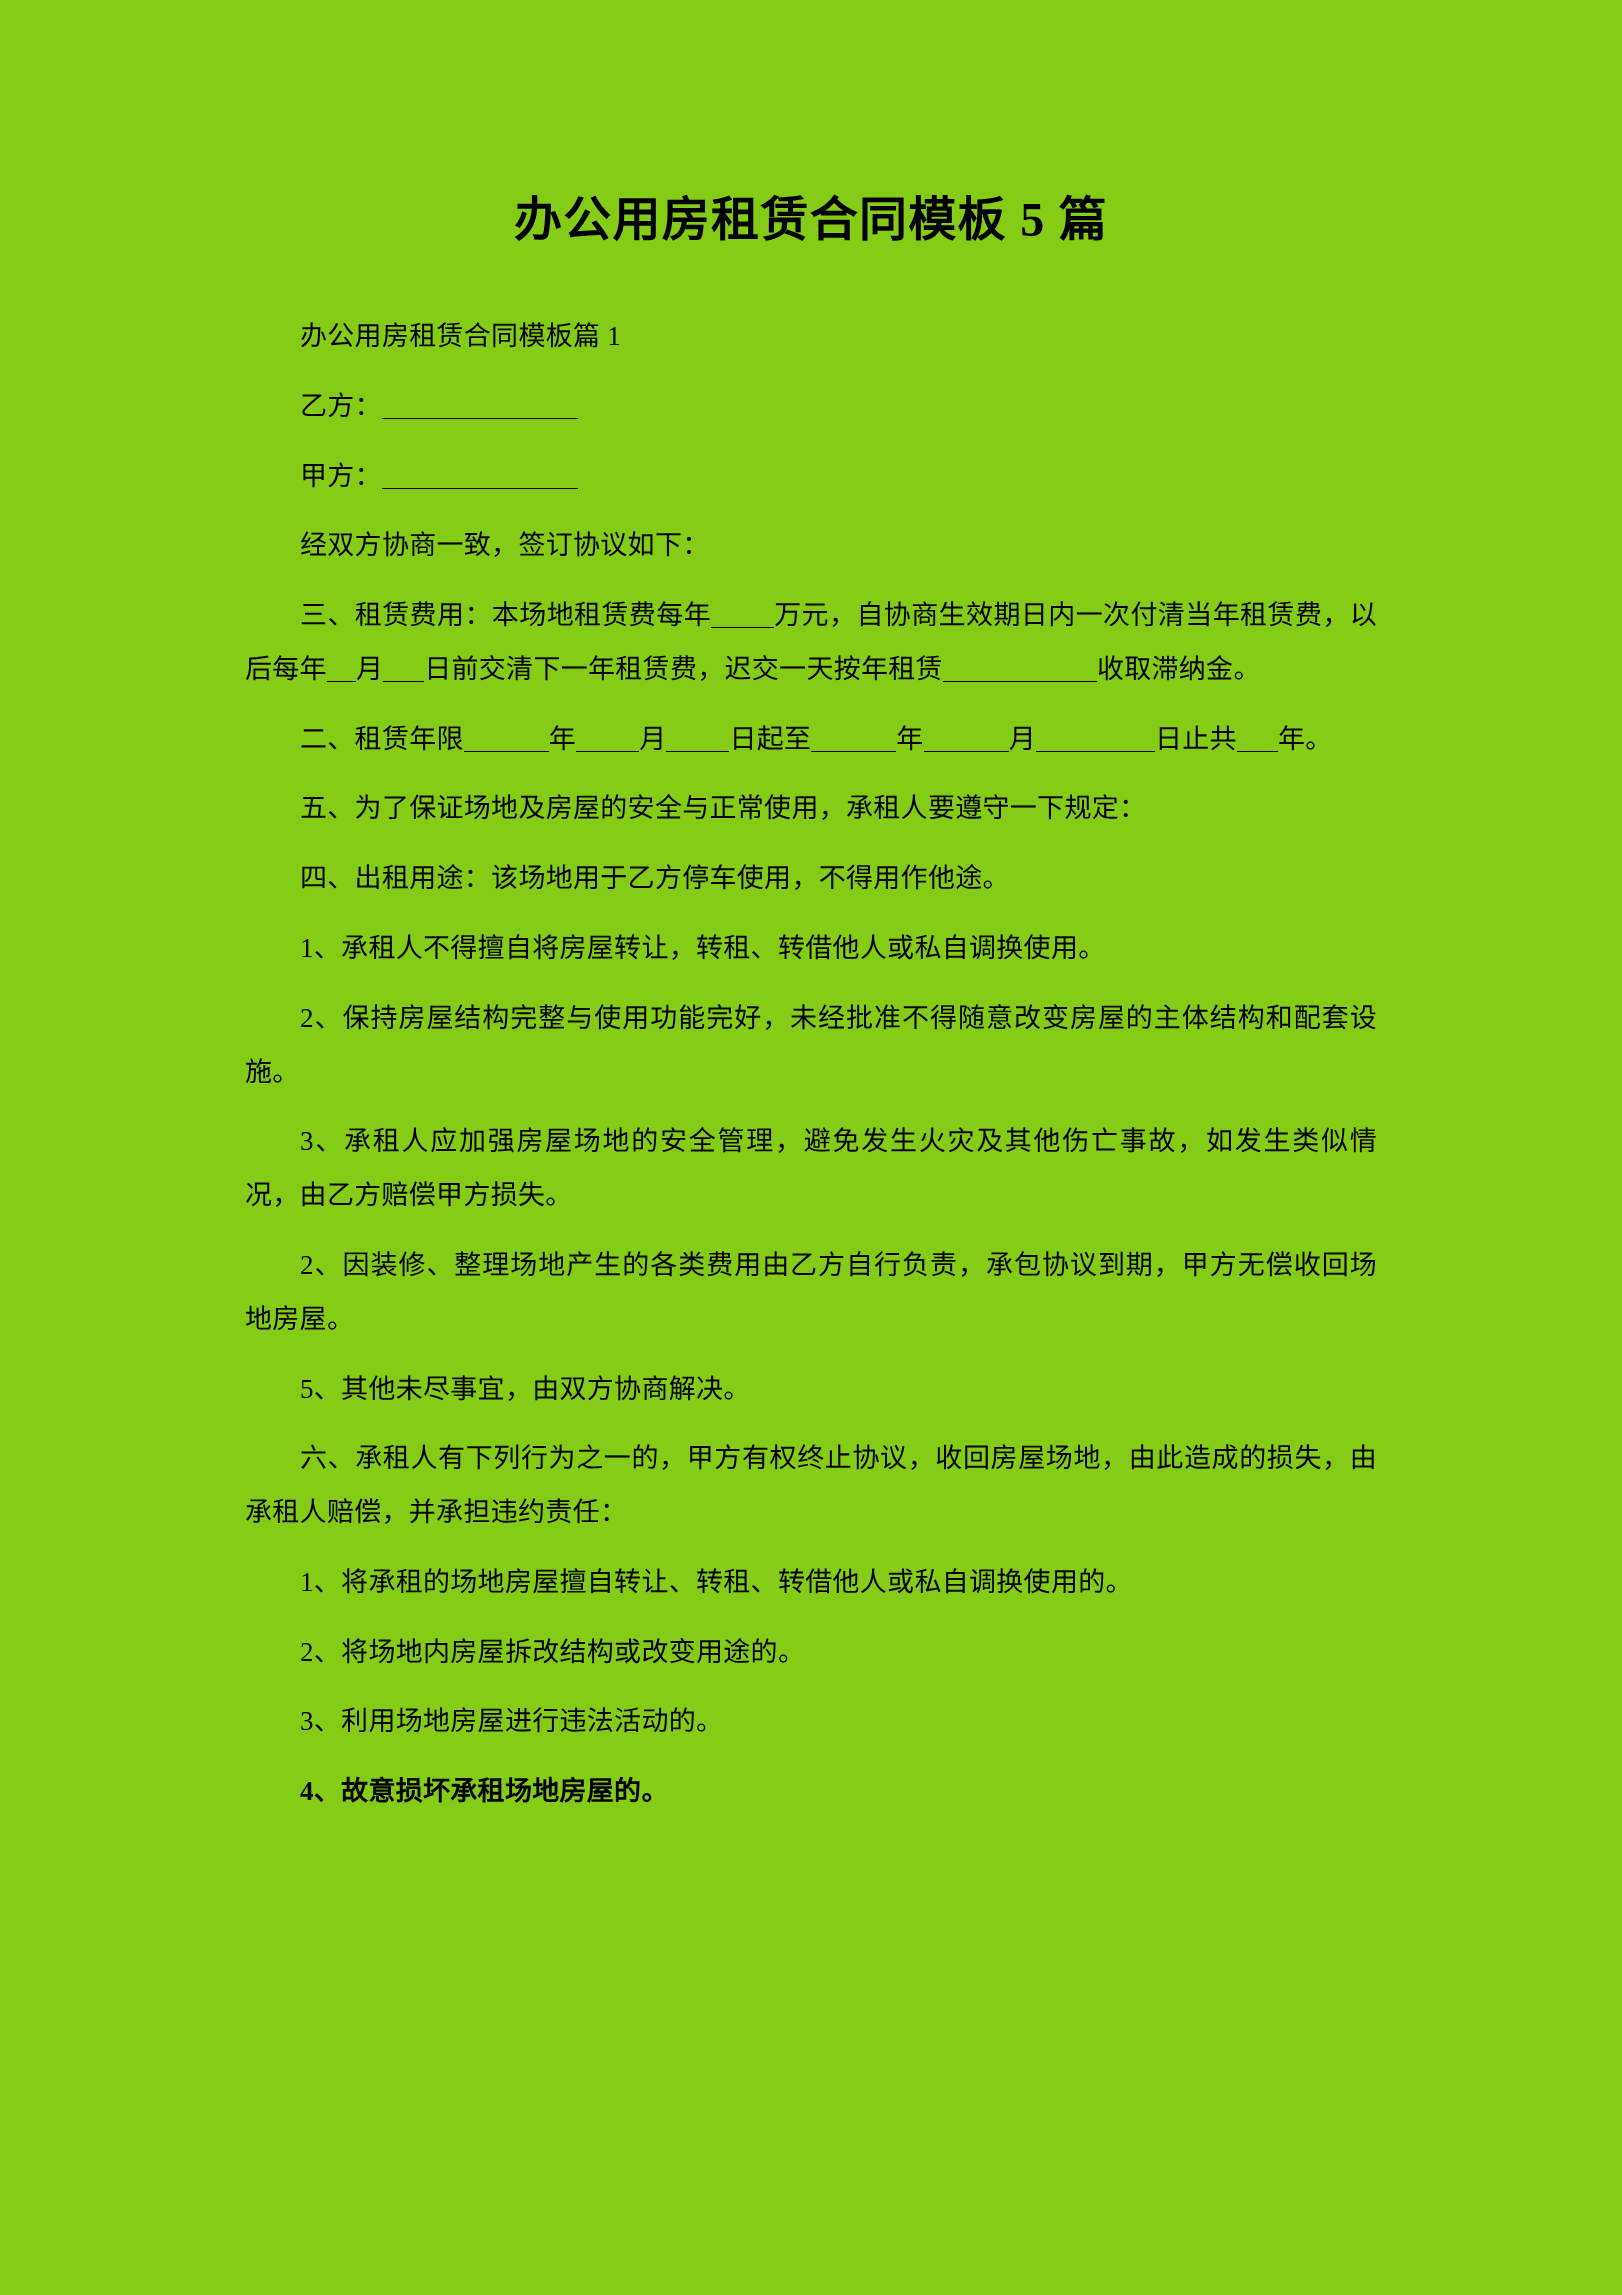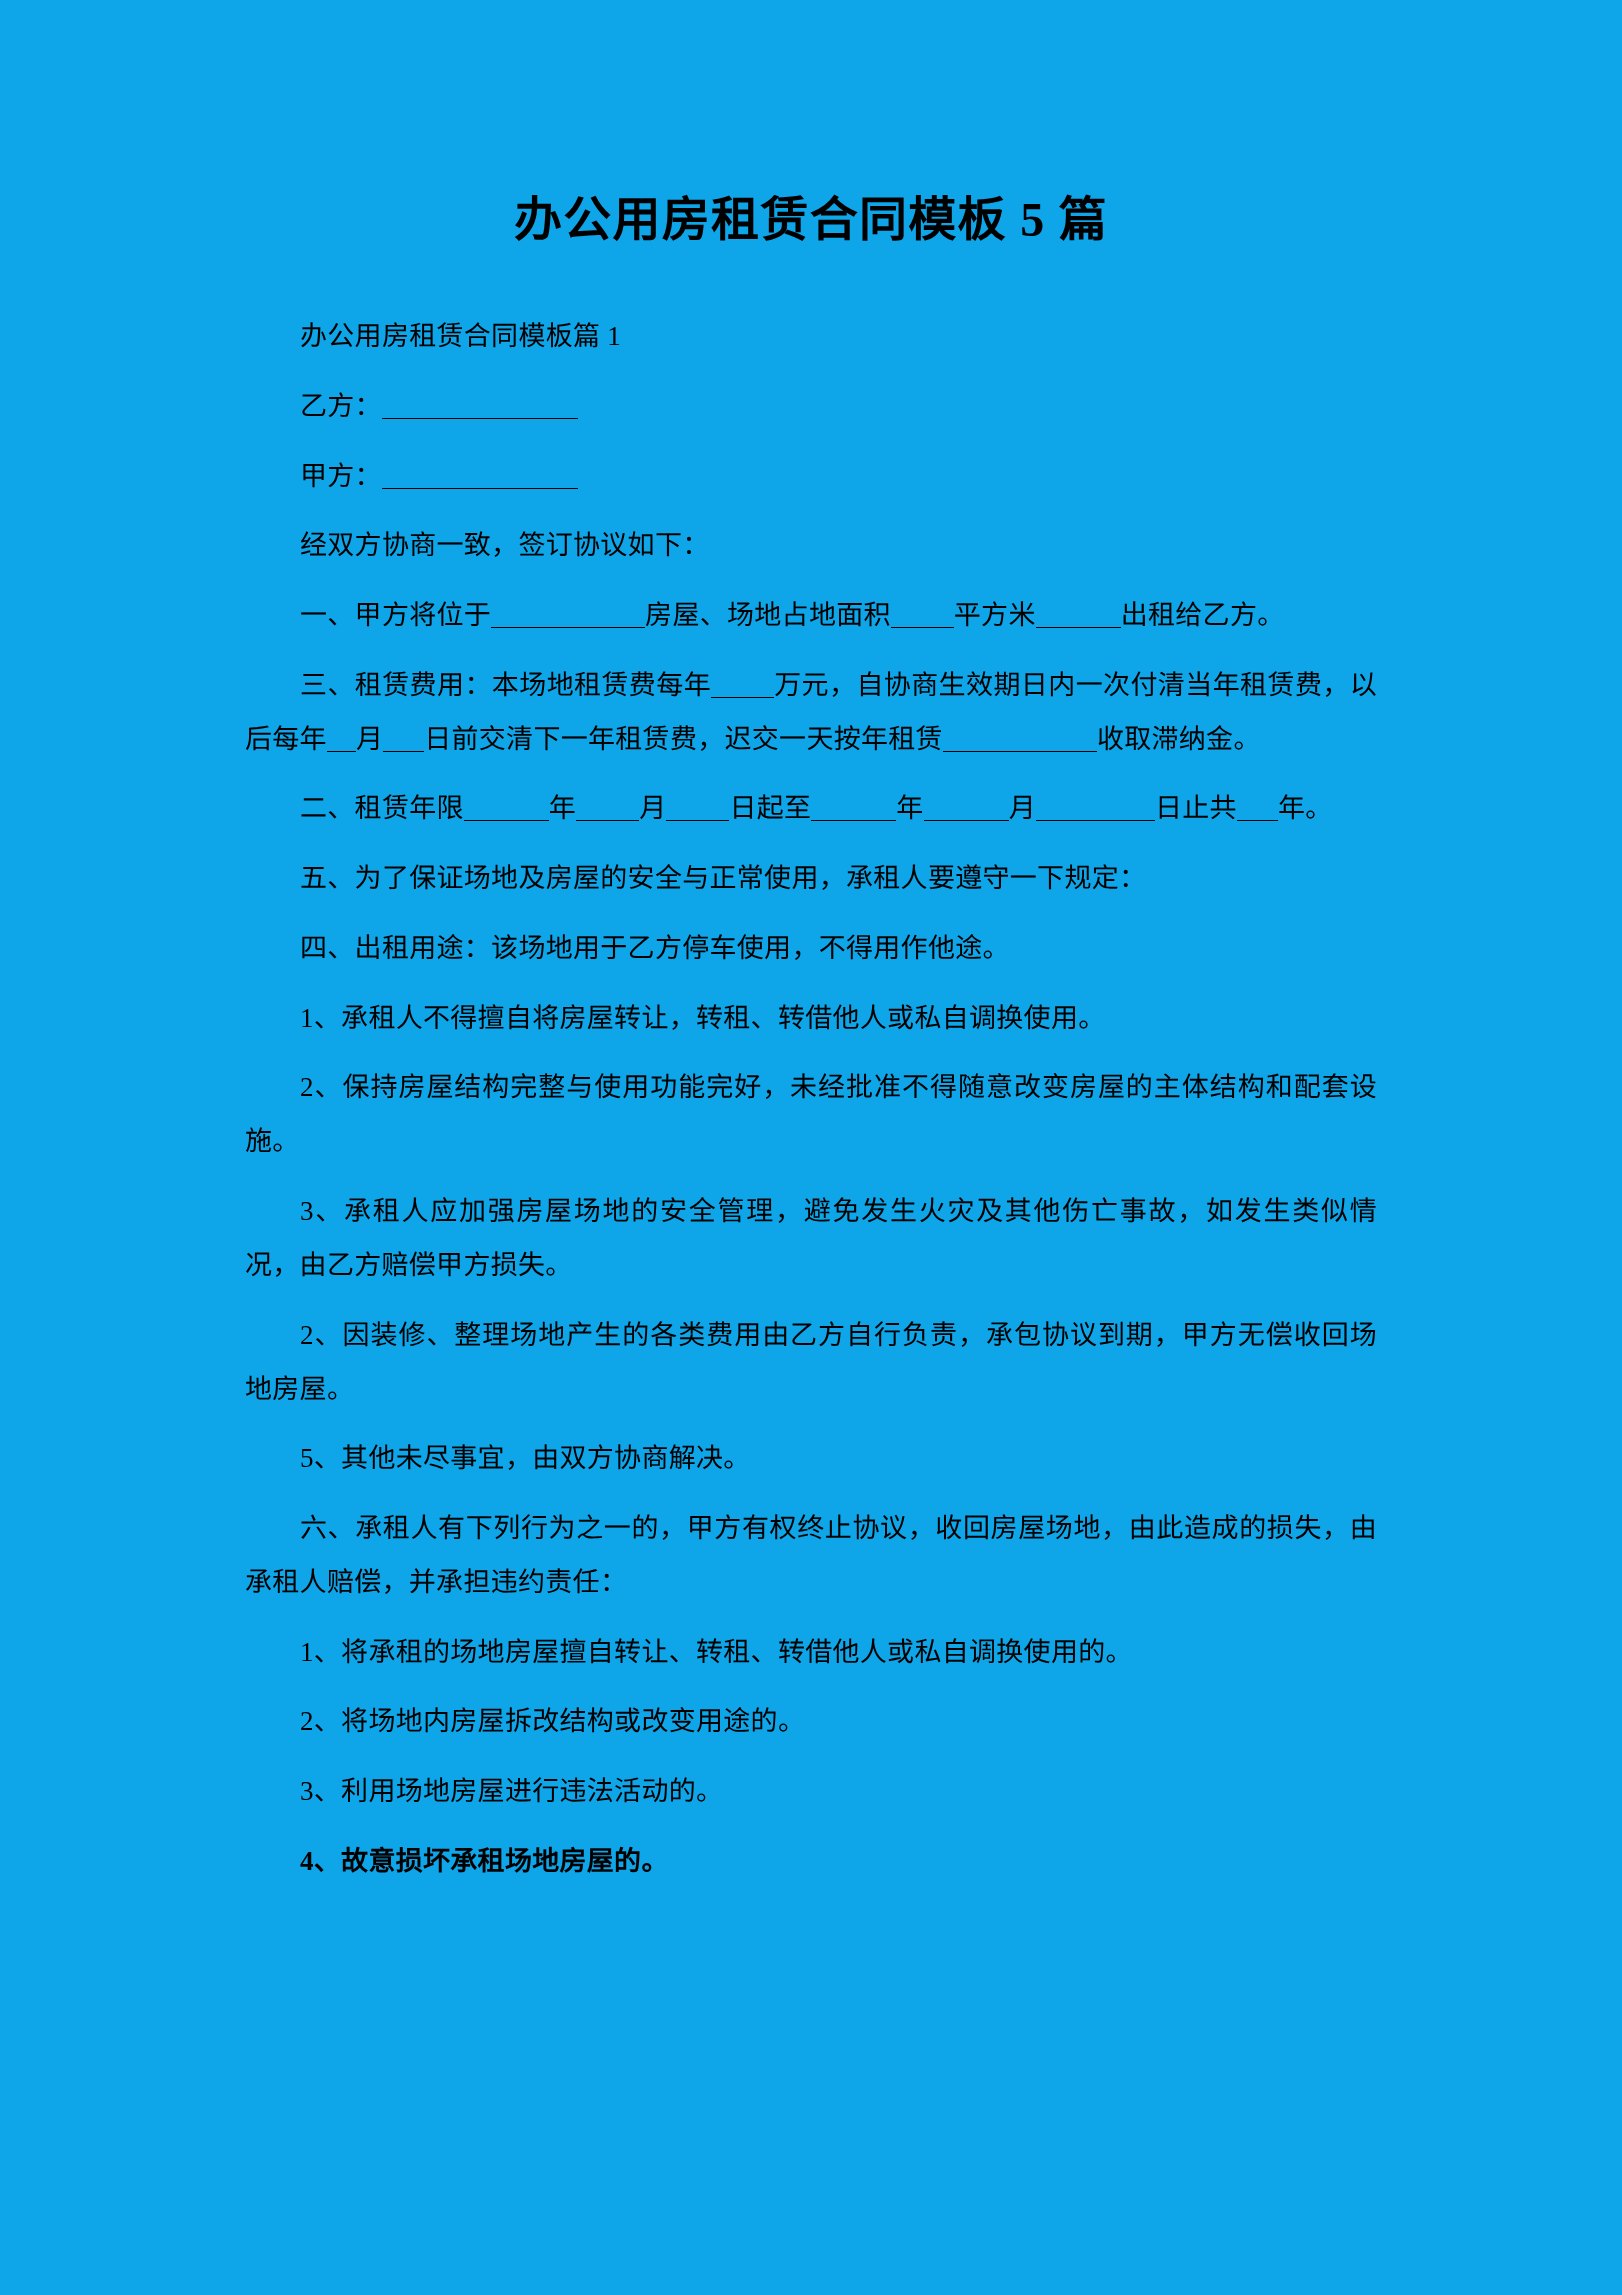--- a/index.html
+++ b/index.html
@@ -6,21 +6,21 @@
   html, body {
     margin: 0;
     padding: 0;
     background: #ffffff;
   }
 
   .page {
     position: relative;
     width: 1623px;
     height: 2295px;
-    background: #0ea5e9;
+    background: #84cc16;
     margin: 0 auto;
     overflow: hidden;
     box-sizing: border-box;
   }
 
   
   .content {
     position: absolute;
     left: 245px;
     top: 0;
@@ -97,21 +97,20 @@
     <div class="body-block">
 
       <p class="para">办公用房租赁合同模板篇 1</p>
 
       <p class="party"><span>乙方：</span><span class="blank b-xxl"></span></p>
 
       <p class="party"><span>甲方：</span><span class="blank b-xxl"></span></p>
 
       <p class="para">经双方协商一致，签订协议如下：</p>
 
-      <p class="para"><span>一、甲方将位于</span><span class="blank b-xl"></span><span>房屋、场地占地面积</span><span class="blank b-sm"></span><span>平方米</span><span class="blank b-md"></span><span>出租给乙方。</span></p>
 
       <p class="para"><span>三、租赁费用：本场地租赁费每年</span><span class="blank b-sm"></span><span>万元，自协商生效期日内一次付清当年租赁费，以后每年</span><span class="blank b-t"></span><span>月</span><span class="blank b-xs"></span><span>日前交清下一年租赁费，迟交一天按年租赁</span><span class="blank b-xl"></span><span>收取滞纳金。</span></p>
 
       <p class="para"><span>二、租赁年限</span><span class="blank b-md"></span><span>年</span><span class="blank b-sm"></span><span>月</span><span class="blank b-sm"></span><span>日起至</span><span class="blank b-md"></span><span>年</span><span class="blank b-md"></span><span>月</span><span class="blank b-lg"></span><span>日止共</span><span class="blank b-xs"></span><span>年。</span></p>
 
       <p class="para">五、为了保证场地及房屋的安全与正常使用，承租人要遵守一下规定：</p>
 
       <p class="para">四、出租用途：该场地用于乙方停车使用，不得用作他途。</p>
 
       <p class="para">1、承租人不得擅自将房屋转让，转租、转借他人或私自调换使用。</p>

